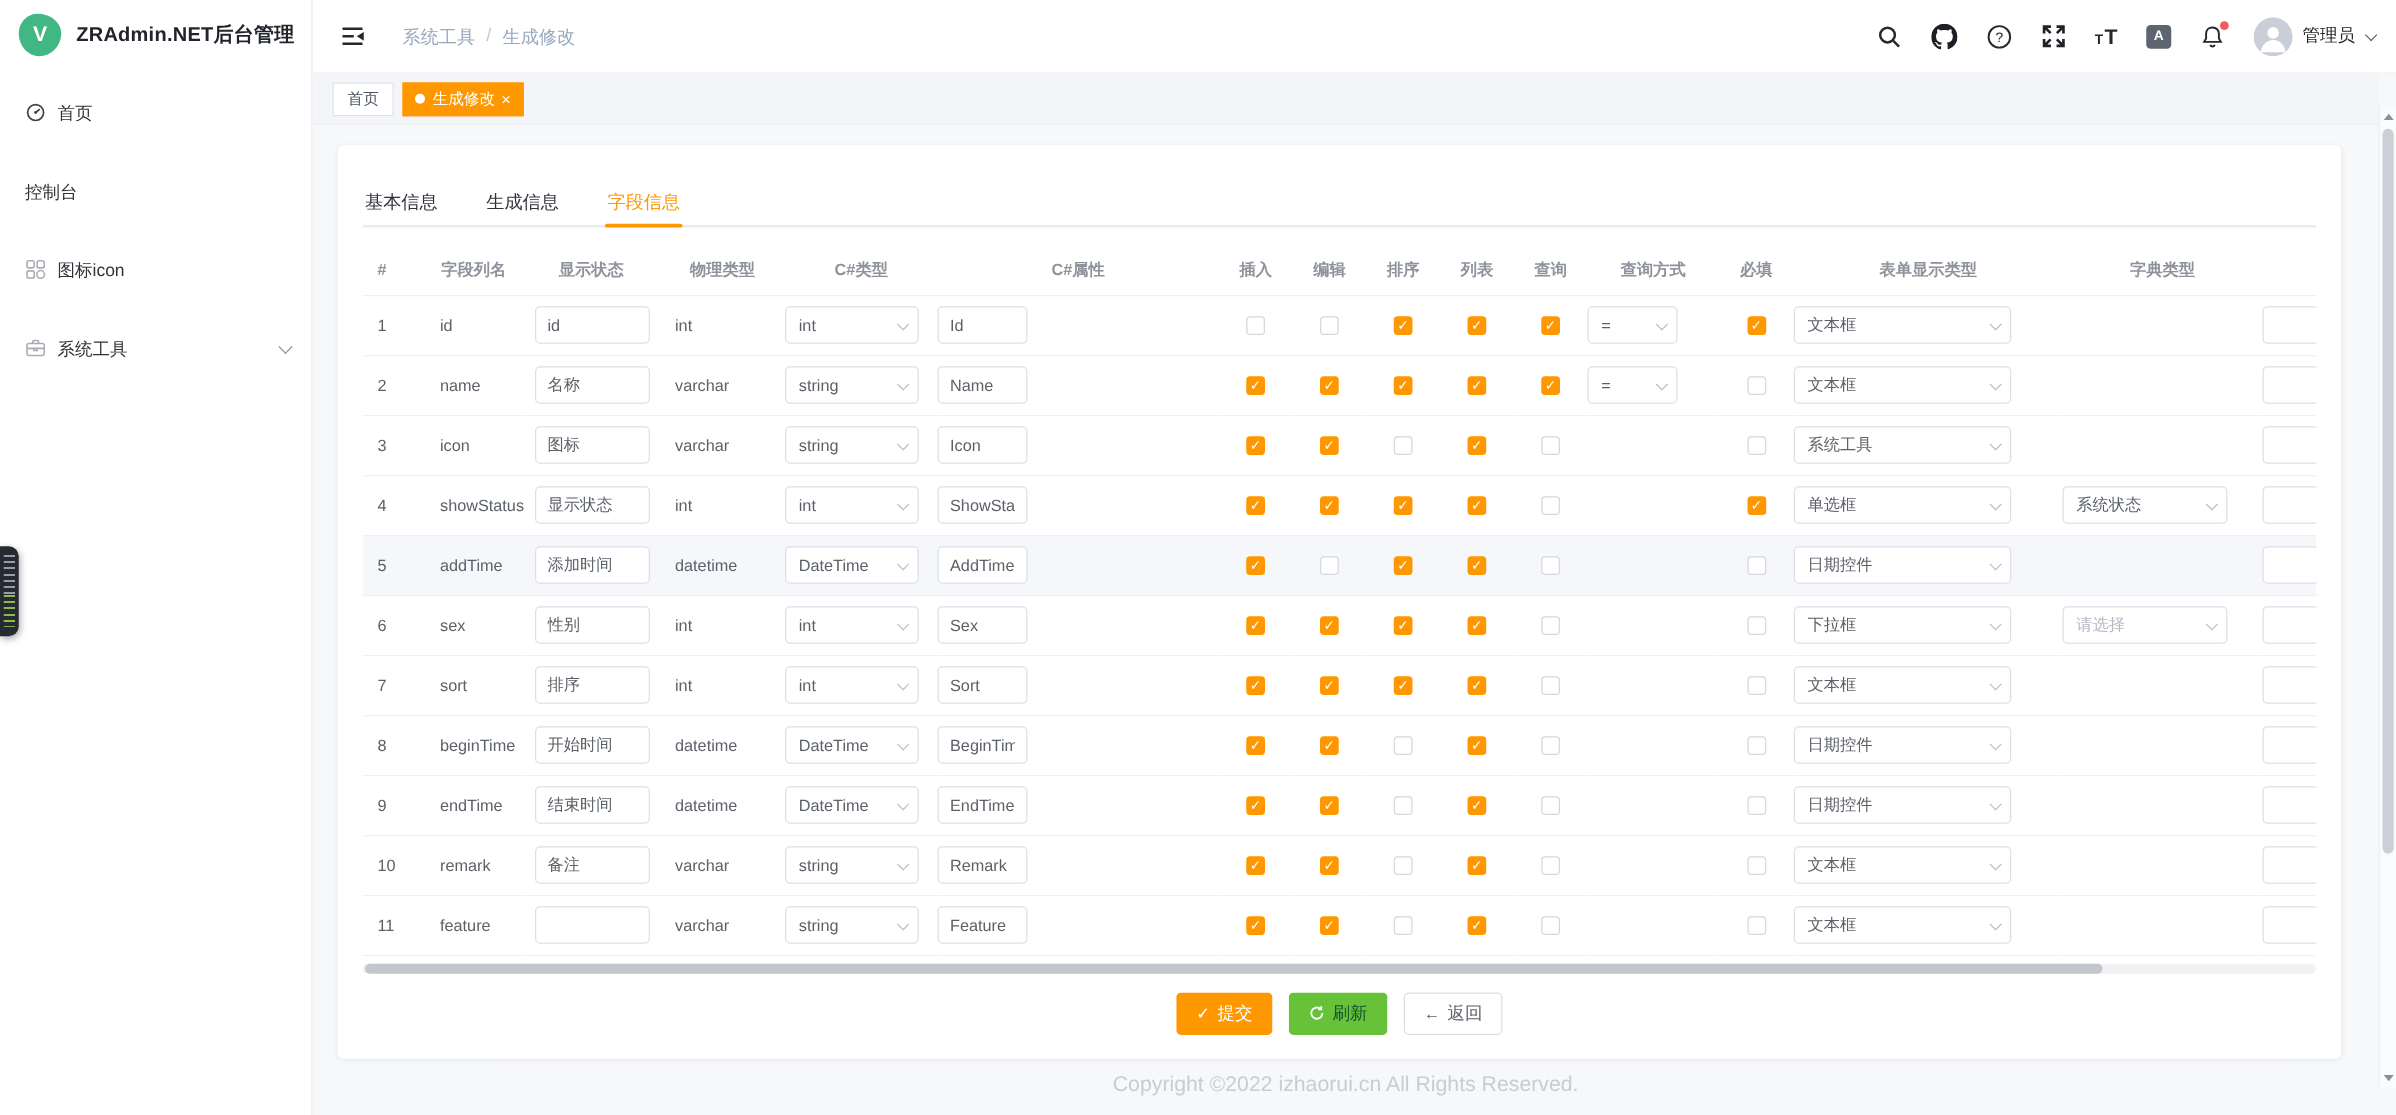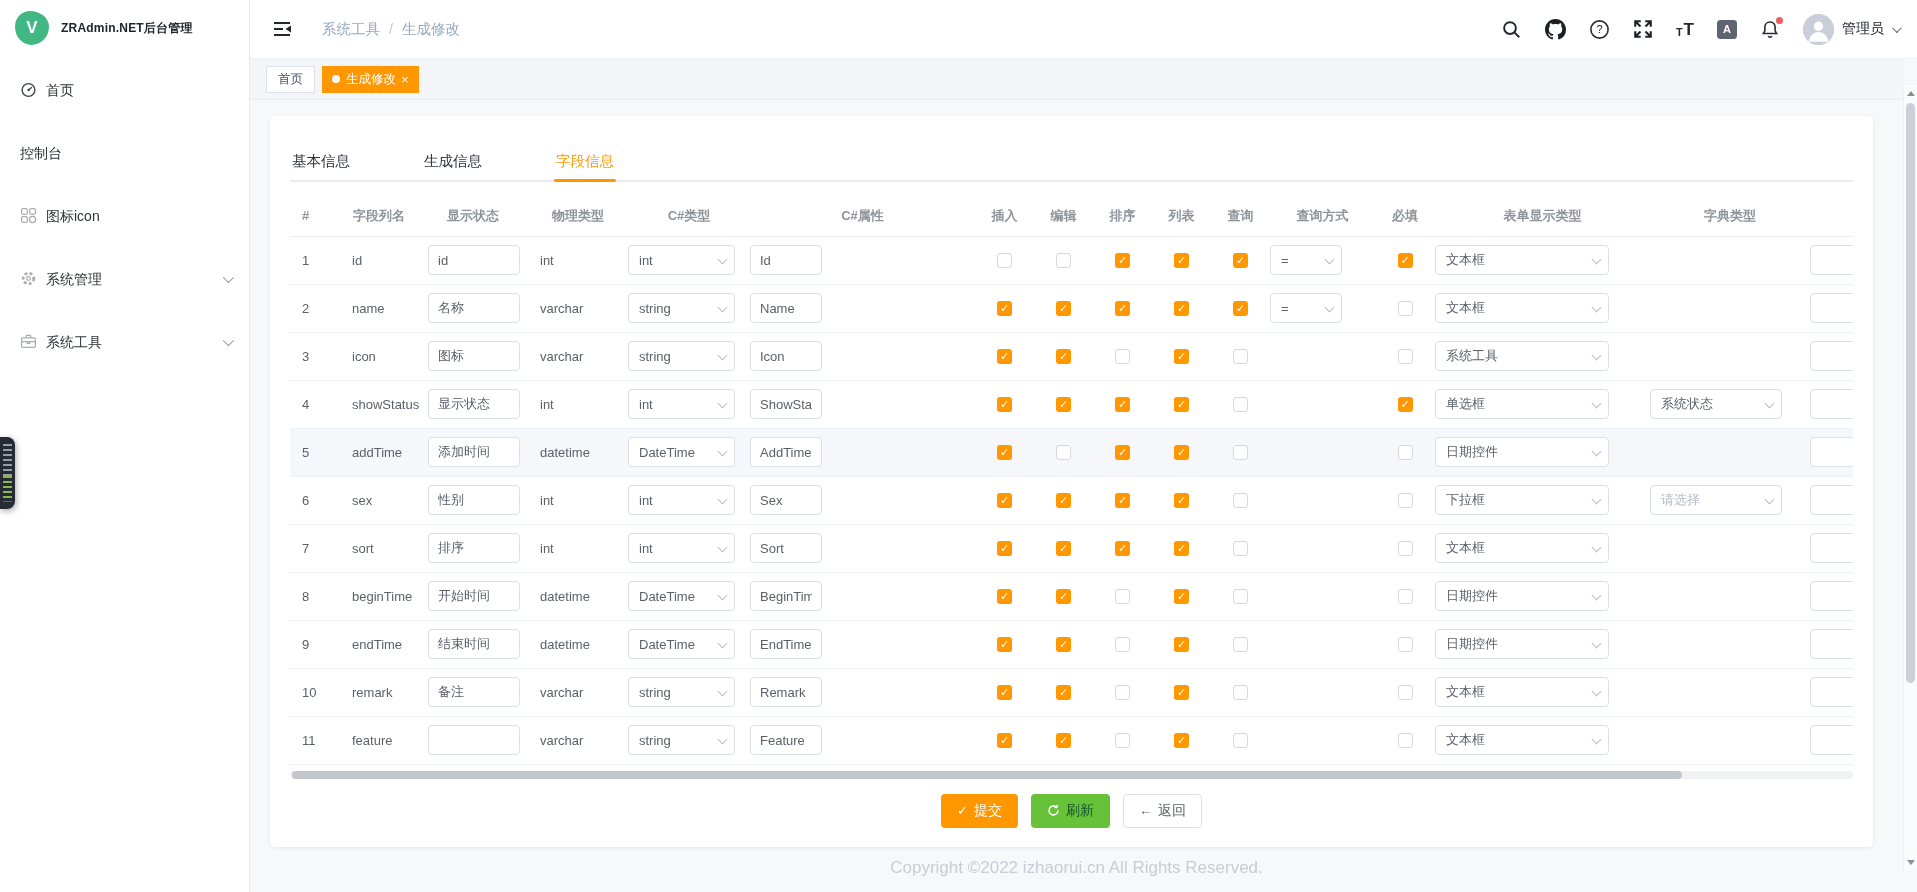--- a/index.html
+++ b/index.html
@@ -8,21 +8,21 @@
     --logo:#41b883; --breadcrumb:#97a8be;
   }
   *{box-sizing:border-box}
   html,body{margin:0;padding:0;background:#fff;font-family:"Liberation Sans","DejaVu Sans",sans-serif}
   .screen{position:relative;width:1917px;height:892px;overflow:hidden;background:#f7f8fa}
 
   
   .sidebar{position:absolute;left:0;top:0;width:250px;height:892px;background:#fff;border-right:1px solid #e7eaf0;z-index:5}
   .logo-row{display:flex;align-items:center;gap:12px;padding:11px 12px 11px 15px;cursor:pointer}
   .logo-badge{width:34px;height:34px;background:var(--logo);border-radius:44% 56% 52% 48%/46% 46% 54% 54%;display:flex;align-items:center;justify-content:center;color:#fff;font-weight:700;font-size:17px}
-  .logo-title{font-size:12px;font-weight:700;color:#21252b;letter-spacing:.2px}
+  .logo-title{font-size:16px;font-weight:700;color:#21252b;letter-spacing:.2px}
   .menu{margin-top:2px}
   .mi{display:flex;align-items:center;height:63px;padding:0 18px 0 20px;font-size:14px;color:#2f3238;cursor:pointer}
   .mi .ic{width:17px;height:17px;margin-right:9px;display:inline-flex;align-items:center;justify-content:center}
   .mi .lbl{line-height:1}
   .mi .chv{margin-left:auto;width:8px;height:8px;border-right:1.4px solid #90959d;border-bottom:1.4px solid #90959d;transform:rotate(45deg) translateY(-2px)}
   .drawer-handle{position:absolute;left:0;top:437px;width:15px;height:72px;background:#262a33;border-radius:0 8px 8px 0;box-shadow:1px 2px 6px rgba(0,0,0,.35);padding:7px 3px;cursor:pointer;z-index:6}
   .drawer-handle .stripes{height:100%;background:
      repeating-linear-gradient(180deg,#979da7 0 1.6px,rgba(0,0,0,0) 1.6px 5px) top/100% 56% no-repeat,
      repeating-linear-gradient(180deg,#8cb94e 0 1.6px,rgba(0,0,0,0) 1.6px 5px) bottom/100% 44% no-repeat}
 
@@ -45,21 +45,21 @@
 
   
   .tagbar{position:absolute;left:250px;top:59px;width:1653px;height:41px;background:#f4f5f8;border-bottom:1px solid #ecedf1;display:flex;align-items:center;gap:7px;padding:0 16px;z-index:3}
   .tag{height:27px;display:inline-flex;align-items:center;padding:0 11px;background:#fff;border:1px solid #dde1e8;font-size:12.5px;color:#4b5563;cursor:pointer}
   .tag.active{background:var(--accent);border-color:var(--accent);color:#fff;padding:0 9px}
   .tag .dot{width:8px;height:8px;border-radius:50%;background:#fff;margin-right:6px}
   .tag .x{margin-left:5px;font-size:13px;line-height:1}
 
   
   .card{position:absolute;left:270px;top:116px;width:1603px;height:731px;background:#fff;border-radius:5px;box-shadow:0 1px 4px rgba(31,45,61,.08);padding:26px 20px 0 20px;z-index:2}
-  .tabs{display:flex;gap:74px;align-items:center;height:40px;border-bottom:2px solid #e8ebf0;padding:0 2px}
+  .tabs{display:flex;gap:39px;align-items:center;height:40px;border-bottom:2px solid #e8ebf0;padding:0 2px}
   .tab{position:relative;font-size:14.5px;color:#2e323a;cursor:pointer;height:100%;display:flex;align-items:center}
   .tab.active{color:var(--accent)}
   .tab.active::after{content:"";position:absolute;left:-2px;right:-2px;bottom:-2px;height:3px;background:var(--accent);border-radius:2px}
 
   
   .table-wrap{width:1563px;overflow:hidden;margin-top:14px}
   table{table-layout:fixed;width:1615px;border-collapse:collapse}
   th{height:40px;font-size:13px;font-weight:600;color:#8e939b;text-align:center;border-bottom:1px solid #edf0f5;padding:0;white-space:nowrap}
   th.l{text-align:left;padding-left:12px}
   td{height:48px;border-bottom:1px solid #eef1f6;font-size:13px;color:#5c6168;padding:0;vertical-align:middle;white-space:nowrap}
@@ -138,30 +138,20 @@
                 <rect x="1.5" y="9.1" width="5.4" height="5.4" rx="1.4"></rect>
                 <circle cx="11.8" cy="11.8" r="2.9"></circle>
               </g>
             </svg>
           </span>
           <span class="lbl">图标icon</span>
         </div>
         <div class="mi">
           <span class="ic">
             <svg width="17" height="17" viewBox="0 0 16 16">
-              <circle cx="8" cy="8" r="5" fill="none" stroke="#a9adb3" stroke-width="2.6" stroke-dasharray="2.6 2.2"></circle>
-              <circle cx="8" cy="8" r="1.7" fill="none" stroke="#a9adb3" stroke-width="1.2"></circle>
-            </svg>
-          </span>
-          <span class="lbl">系统管理</span>
-          <span class="chv"></span>
-        </div>
-        <div class="mi">
-          <span class="ic">
-            <svg width="17" height="17" viewBox="0 0 16 16">
               <g fill="none" stroke="#a9adb3" stroke-width="1.2">
                 <rect x="1.5" y="4.5" width="13" height="9" rx="1.2"></rect>
                 <path d="M5.8 4.5V3.2c0-.6.5-1 1-1h2.4c.5 0 1 .4 1 1v1.3M1.5 8.2h13M6.8 8.2v1.6h2.4V8.2"></path>
               </g>
             </svg>
           </span>
           <span class="lbl">系统工具</span>
           <span class="chv"></span>
         </div>
       </nav>

